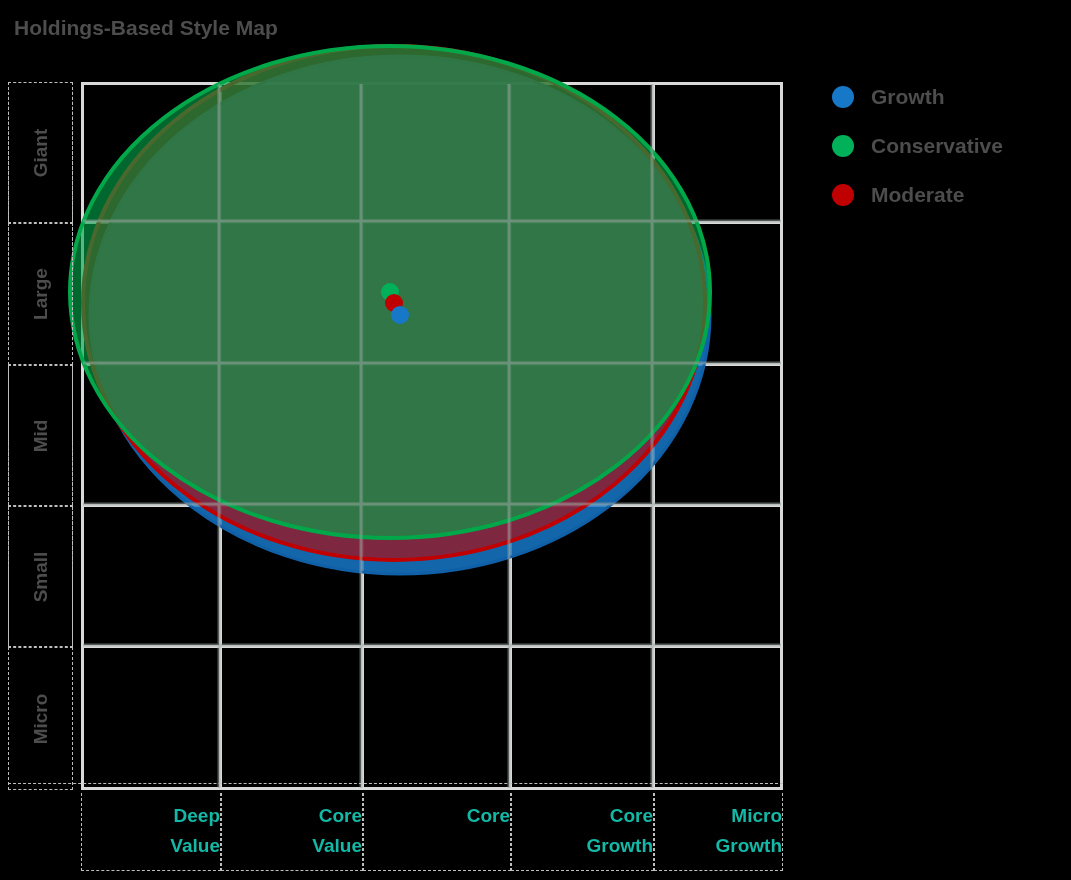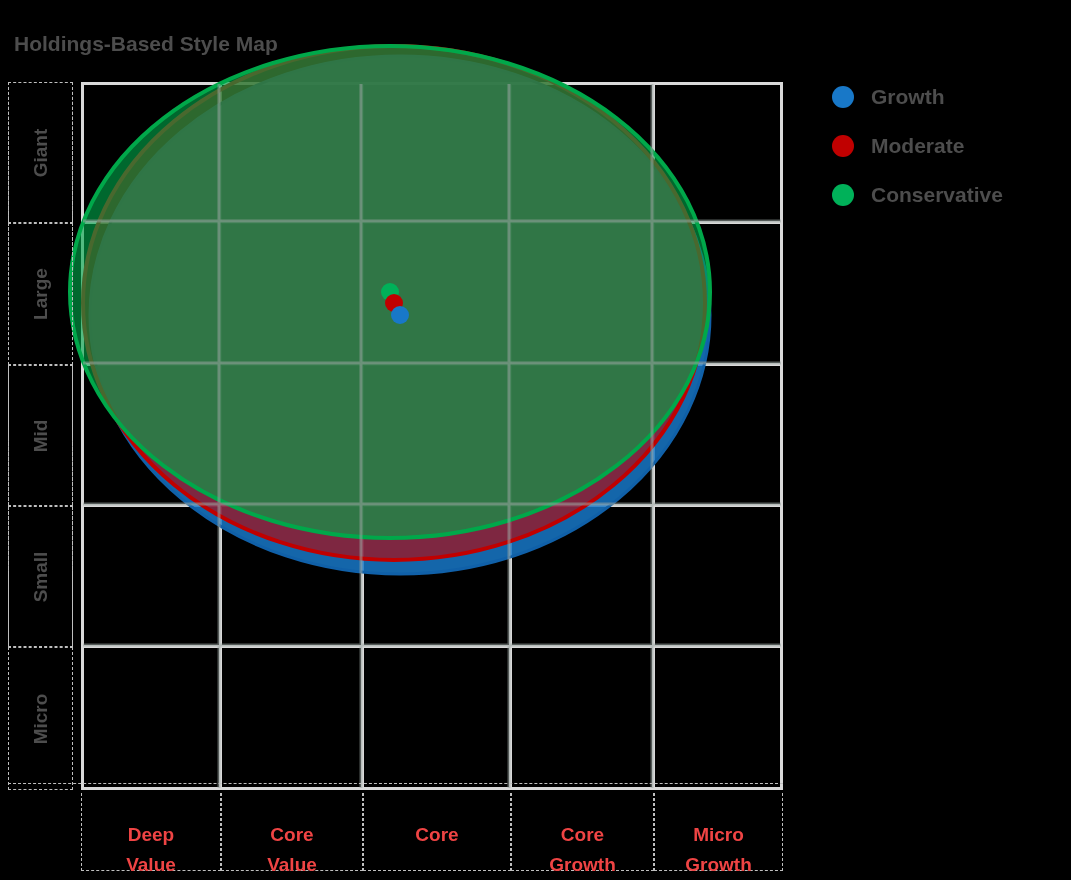--- a/index.html
+++ b/index.html
@@ -24,21 +24,20 @@
   
   .title {
     position: absolute;
     left: 14px;
     top: 16px;
     font-size: 21px;
     font-weight: bold;
     color: #4d4d4d;
     letter-spacing: 0px;
     white-space: nowrap;
-    margin-top: 16px;
   }
   
   .stage {
     position: absolute;
     left: 0; top: 0;
     width: 1071px;
     height: 880px;
   }
   
   .plot {
@@ -117,26 +116,25 @@
     height: 78px;
     box-sizing: border-box;
     border: 1px dashed #bfbfbf;
     border-top: none;
   }
   .xlabel {
     position: absolute;
     left: 0;
     right: 0;
     top: 8px;
-    text-align: center;
-    color: #ef4444;
+    text-align: right;
+    color: #14b8a6;
     font-size: 19px;
     font-weight: bold;
     line-height: 30px;
-    margin-top: 19px;
   }
   .xlabel span { display: block; }
   .xdash-top {
     position: absolute;
     left: 8px;
     top: 783px;
     width: 775px;
     height: 0;
     border-top: 1px dashed #bfbfbf;
   }
@@ -271,23 +269,23 @@
         <span>Growth</span>
       </div>
     </div>
 
     <div class="legend">
       <div class="legend-row">
         <div class="legend-dot" style="background:#1878c8"></div>
         <div class="legend-text">Growth</div>
       </div>
       <div class="legend-row">
+        <div class="legend-dot" style="background:#00b159"></div>
+        <div class="legend-text">Conservative</div>
+      </div>
+      <div class="legend-row">
         <div class="legend-dot" style="background:#c00000"></div>
         <div class="legend-text">Moderate</div>
       </div>
-      <div class="legend-row">
-        <div class="legend-dot" style="background:#00b159"></div>
-        <div class="legend-text">Conservative</div>
-      </div>
     </div>
 
   </div>
 </div>
 
 </body></html>

